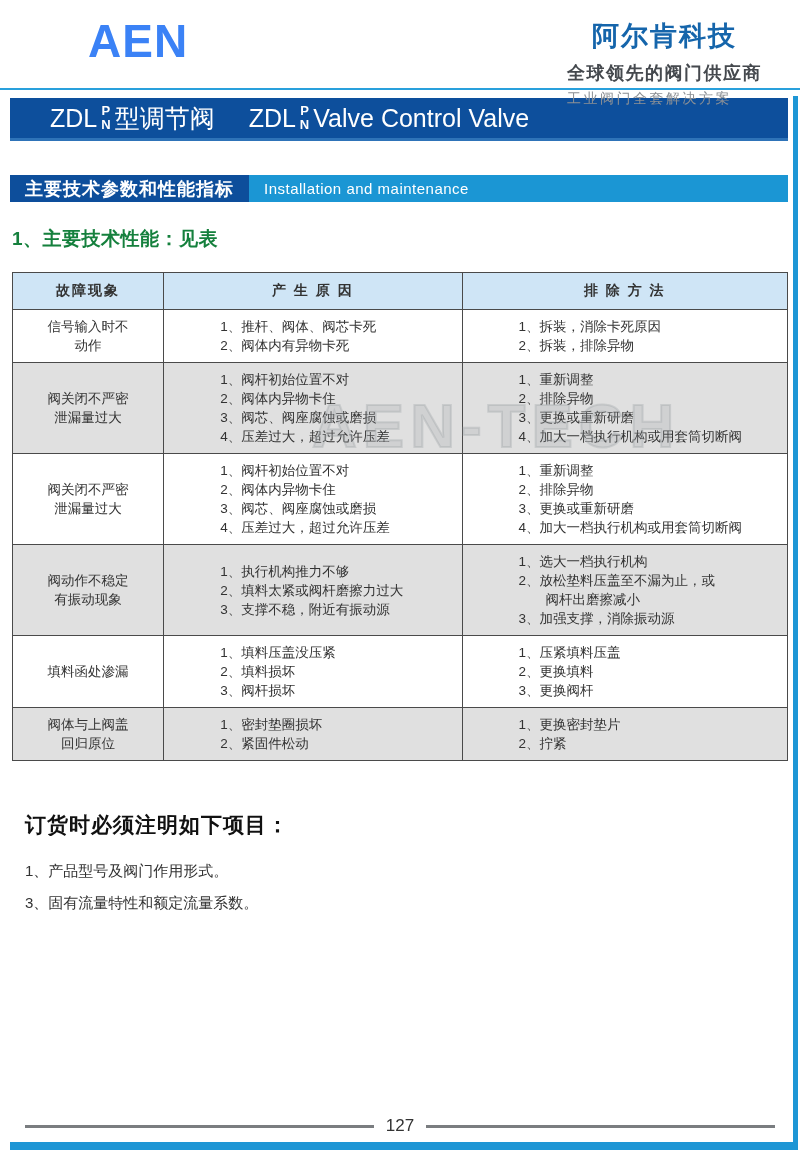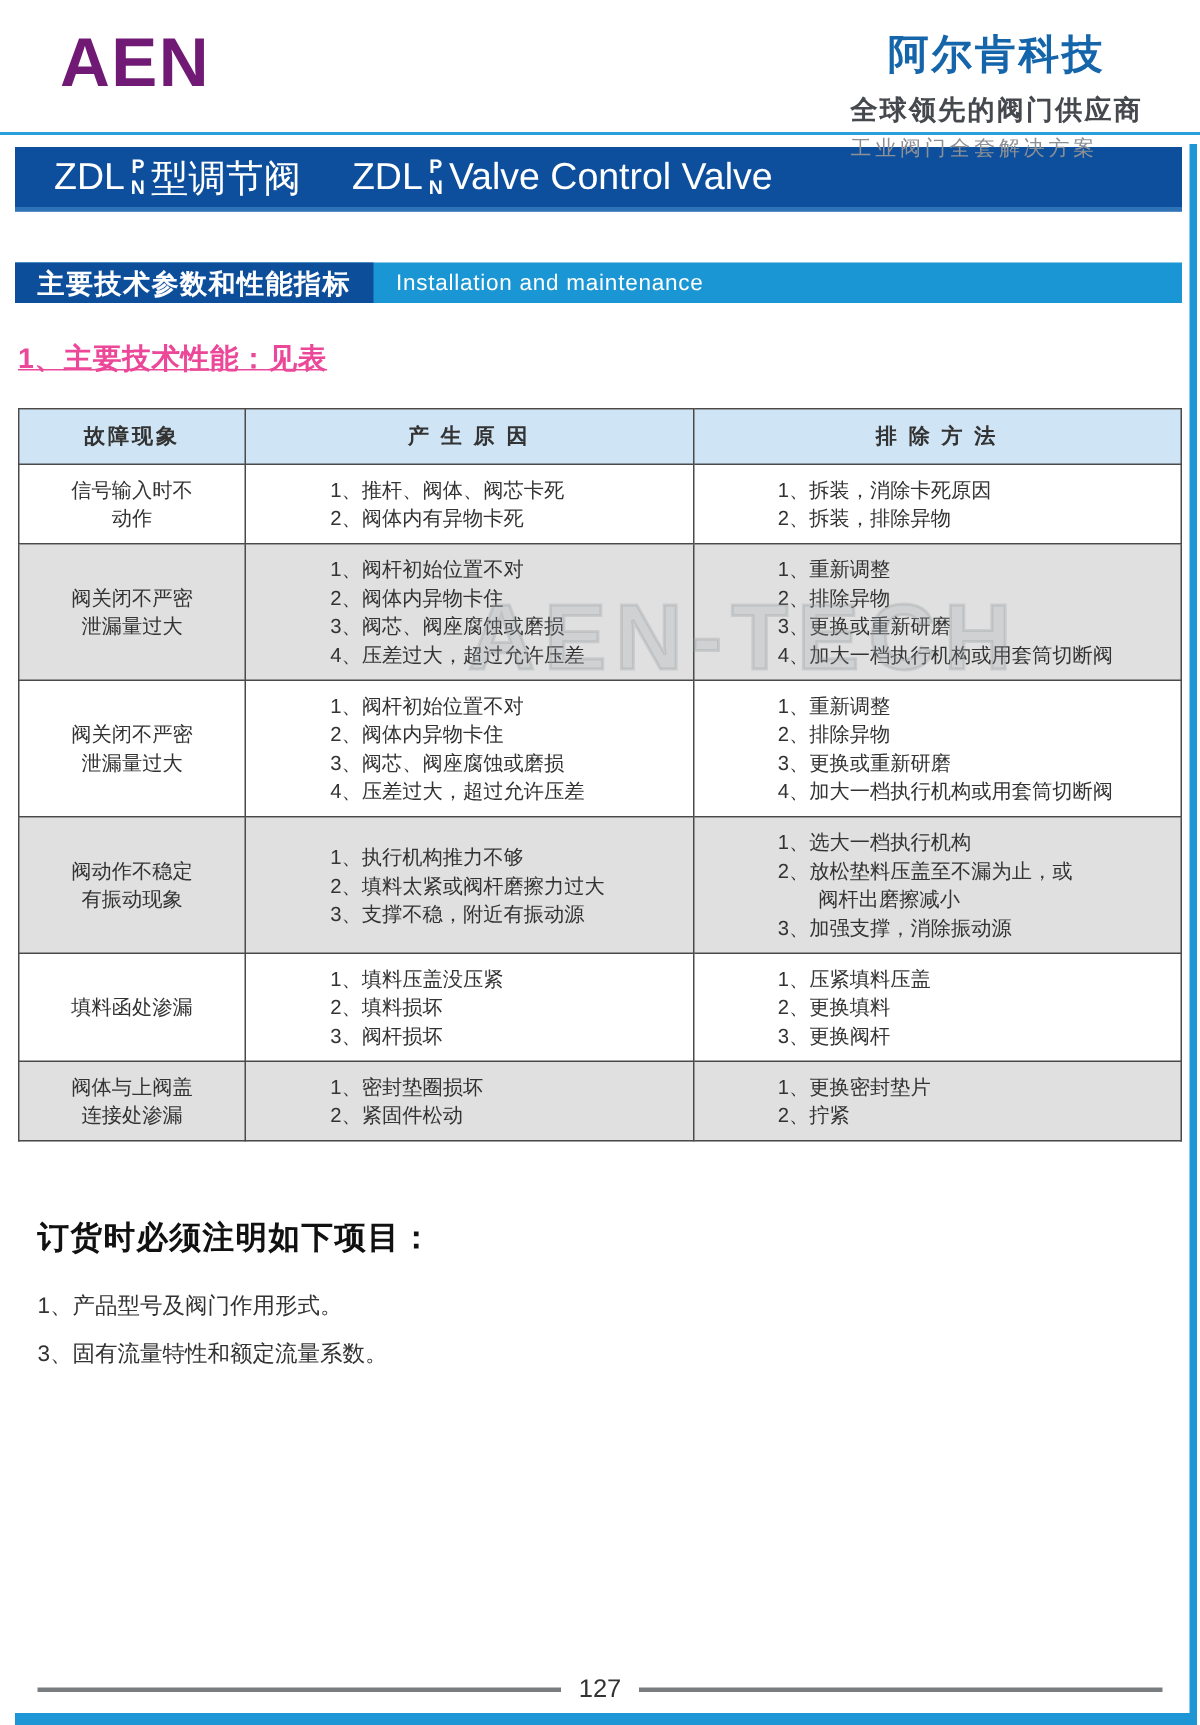--- a/index.html
+++ b/index.html
@@ -1,49 +1,49 @@
 <!DOCTYPE html>
 <html><head>
 <meta charset="utf-8">
 <style>
   * { margin:0; padding:0; box-sizing:border-box; }
   html,body { width:800px; background:#ffffff; font-family:"Liberation Sans", sans-serif; }
   .page { position:relative; width:800px; height:1150px; background:#fff; overflow:hidden; }
 
   
   .header { display:flex; justify-content:space-between; align-items:flex-start; padding:16px 38px 0 40px; height:88px; }
-  .logo { font-size:46px; font-weight:bold; color:#701a75; letter-spacing:1px; line-height:1.1; }
+  .logo { font-size:46px; font-weight:bold; color:#3b82f6; letter-spacing:1px; line-height:1.1;margin-left:48px; }
   .brand { text-align:left; padding-top:2px; }
   .brand-cn { font-size:27px; font-weight:bold; color:#1565AB; letter-spacing:2px;text-align:center; }
   .brand-tagline1 { font-size:18px; font-weight:bold; color:#45494E; letter-spacing:1.5px; margin-top:7px; }
   .brand-tagline2 { font-size:14px; color:#8C9095; letter-spacing:2.5px; margin-top:5px; }
   .header-rule { height:2px; background:#29A0DC; width:100%; }
 
   
   .title-bar { margin:8px 12px 0 10px; height:43px; background:#0D4F9C; border-bottom:3px solid #2E73B8;
-               color:#fff; display:flex; align-items:center; padding-left:26px; font-size:25px; }
+               color:#fff; display:flex; align-items:center; padding-left:40px; font-size:25px; }
   .title-bar .seg { white-space:pre; }
   .pn { display:inline-flex; flex-direction:column; align-items:center; font-size:13px; font-weight:bold;
         line-height:1.05; margin:0 4px; }
   .title-gap { width:34px; }
 
   
   .right-strip { position:absolute; top:96px; right:2px; width:5px; height:1054px; background:#1E96D5; }
 
   
   .body-text { margin:30px 25px 0 25px; font-size:15.5px; line-height:1.85; color:#3A3A3E; }
   .body-text p { text-indent:2em; }
 
   
   .section-bar { margin:34px 12px 0 10px; height:27px; background:#1B96D4; display:flex; align-items:stretch; }
   .section-cn { background:#0D4E9B; color:#fff; font-weight:bold; font-size:18px; letter-spacing:1px;
                 display:flex; align-items:center; padding:0 15px; }
   .section-en { color:#fff; font-size:15px; display:flex; align-items:center; padding:0 15px; letter-spacing:0.5px; }
 
-  .table-heading { margin:24px 0 0 12px; font-size:19px; font-weight:bold; color:#ec4899; letter-spacing:0.5px;text-decoration:underline; }
+  .table-heading { margin:24px 0 0 12px; font-size:19px; font-weight:bold; color:#15803d; letter-spacing:0.5px; }
 
   
   .table-wrap { position:relative; margin:20px 12px 0 12px; }
   table { width:100%; border-collapse:collapse; table-layout:fixed; }
   th, td { border:1px solid #4A4A4A; color:#333; }
   th { background:#CFE5F6; height:37px; font-size:14px; font-weight:bold; letter-spacing:2px; }
   col.c1 { width:19.5%; } col.c2 { width:38.5%; } col.c3 { width:42%; }
   td { font-size:13.5px; line-height:19px; padding:7px 0; vertical-align:middle; }
   td.col-phenomenon { text-align:center; }
   td.col-causes { padding-left:56px; }
@@ -200,21 +200,21 @@
             </td>
             <td class="col-remedies">
               <div>1、压紧填料压盖</div>
               <div>2、更换填料</div>
               <div>3、更换阀杆</div>
             </td>
           </tr>
           <tr>
             <td class="col-phenomenon">
               <div>阀体与上阀盖</div>
-              <div>连接处渗漏</div>
+              <div>回归原位</div>
             </td>
             <td class="col-causes">
               <div>1、密封垫圈损坏</div>
               <div>2、紧固件松动</div>
             </td>
             <td class="col-remedies">
               <div>1、更换密封垫片</div>
               <div>2、拧紧</div>
             </td>
           </tr>

